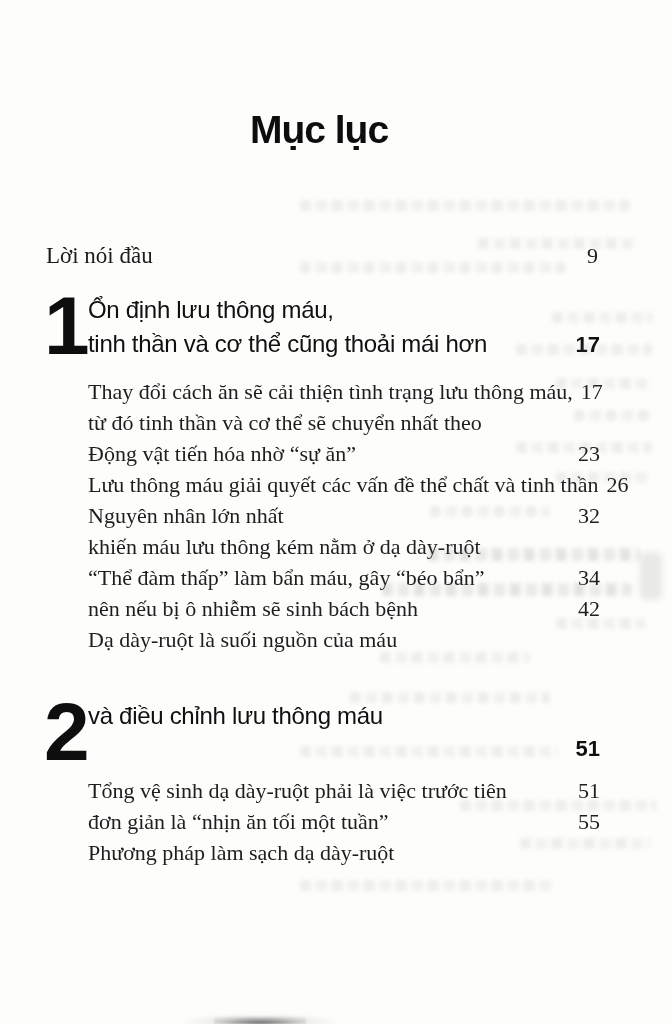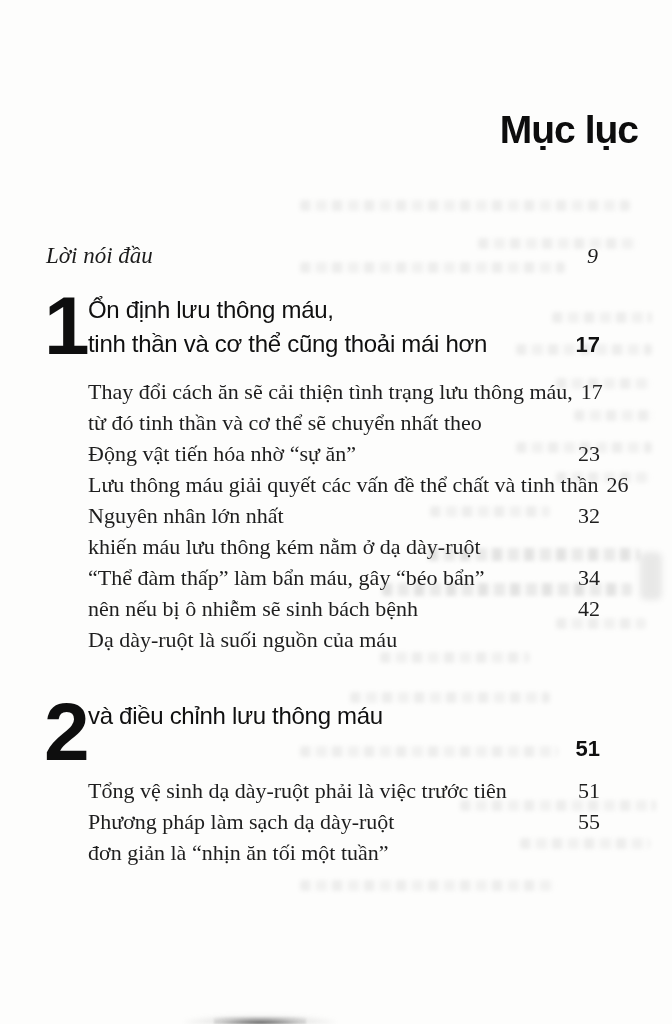--- a/index.html
+++ b/index.html
@@ -11,36 +11,35 @@
     background: #fdfdfc;
     overflow: hidden;
     font-family: "Liberation Serif", "DejaVu Serif", serif;
     color: #1d1d1d;
   }
 
   
   .page-title {
     margin-top: 106px;
     padding-right: 34px;
-    text-align: right;
+    text-align: center;
     font-family: "Liberation Sans", "DejaVu Sans", sans-serif;
     font-weight: 700;
     font-size: 39px;
     letter-spacing: -1px;
     color: #0d0d0d;
     line-height: 48px;
   }
 
   
   .preface-row {
     display: flex;
     justify-content: space-between;
     align-items: baseline;
     margin: 86px 74px 0 46px;
-    font-style: italic;
     font-size: 23px;
     line-height: 31px;
     color: #1c1c1c;
   }
   .preface-page { font-size: 22px; }
 
   
   .chapter {
     display: flex;
     margin: 22px 72px 0 44px;
@@ -250,22 +249,22 @@
 
     <div class="entry">
       <div class="entry-lines">
         <div>Tổng vệ sinh dạ dày-ruột phải là việc trước tiên</div>
       </div>
       <div class="entry-page">51</div>
     </div>
 
     <div class="entry">
       <div class="entry-lines">
+        <div>đơn giản là “nhịn ăn tối một tuần”</div>
         <div>Phương pháp làm sạch dạ dày-ruột</div>
-        <div>đơn giản là “nhịn ăn tối một tuần”</div>
       </div>
       <div class="entry-page">55</div>
     </div>
 
   </div>
 
   <div class="bottom-smudge-halo"></div>
   <div class="bottom-smudge"></div>
 
 </div>

